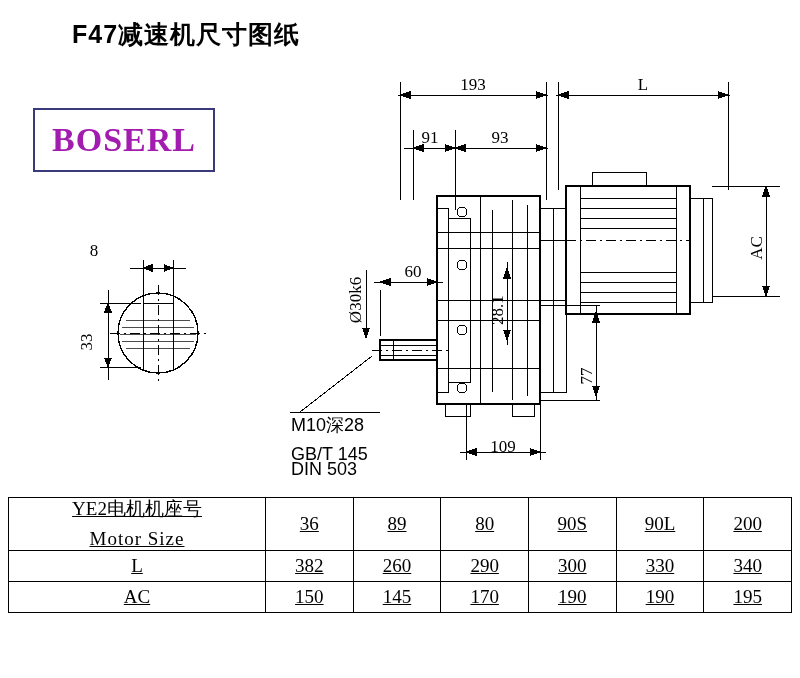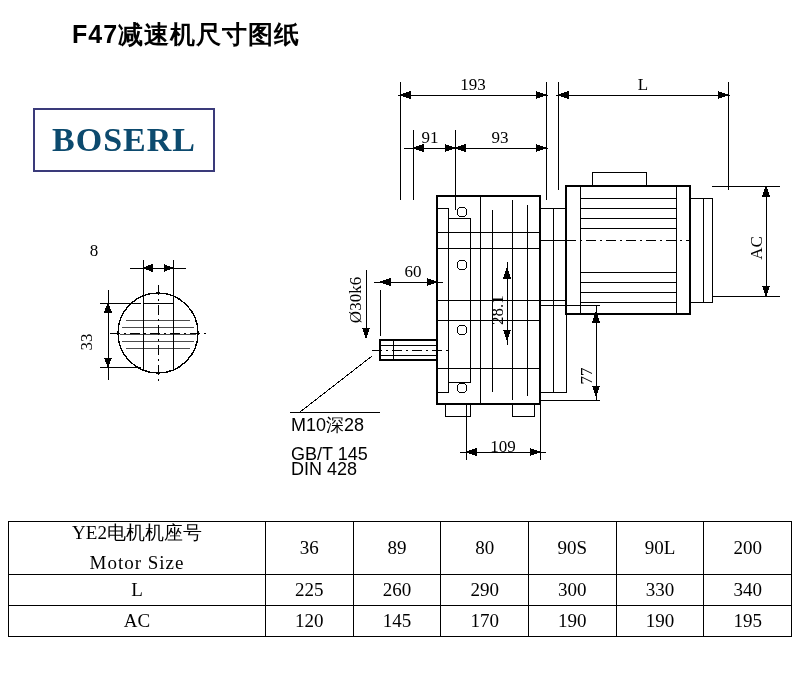--- a/index.html
+++ b/index.html
@@ -46,38 +46,39 @@
     border-top: 2px solid #3a3a7a;
     width: 100%;
     height: 100%;
     display: flex;
     align-items: center;
     justify-content: center;
   }
   .logo-text {
     font-size: 34px;
     font-weight: bold;
-    color: #0c4a6e;
+    color: #a21caf;
     font-family: "Liberation Serif", serif;
     letter-spacing: 1px;
   }
   svg.draw {
     position: absolute;
     left: 0;
     top: 0;
     width: 800px;
     height: 678px;
   }
   .tbl {
     position: absolute;
     left: 8px;
-    top: 521px;
+    top: 497px;
     width: 784px;
     border-collapse: collapse;
     table-layout: fixed;
+    text-decoration: underline;
   }
   .tbl td {
     border: 1px solid #000;
     text-align: center;
     font-size: 19px;
     font-family: "Liberation Serif", serif;
     height: 30px;
     padding: 0;
   }
   .tbl td.hdr-cell {
@@ -266,48 +267,48 @@
       <text transform="translate(503,310) rotate(-90)" text-anchor="middle">28.1</text>
       <text transform="translate(592,376) rotate(-90)" text-anchor="middle">77</text>
       <text transform="translate(762,248) rotate(-90)" text-anchor="middle">AC</text>
       <text x="94" y="256" text-anchor="middle">8</text>
       <text transform="translate(92,342) rotate(-90)" text-anchor="middle">33</text>
     </g>
   </svg>
 
   <div class="notes" style="left:291px; top:413px;">M10深28</div>
   <div class="notes" style="left:291px; top:436px;margin-top:8px;">GB/T 145</div>
-  <div class="notes" style="left:291px; top:459px;">DIN 428</div>
+  <div class="notes" style="left:291px; top:459px;">DIN 503</div>
 
   <table class="tbl">
     <tbody>
       <tr>
         <td class="hdr-cell" style="width:256px">
           <span class="hdr-l1">YE2电机机座号</span>
           <span class="hdr-l2">Motor Size</span>
         </td>
         <td class="hdr-cell">36</td>
         <td class="hdr-cell">89</td>
         <td class="hdr-cell">80</td>
         <td class="hdr-cell">90S</td>
         <td class="hdr-cell">90L</td>
         <td class="hdr-cell">200</td>
       </tr>
       <tr>
         <td class="rowlabel">L</td>
-        <td>225</td>
+        <td>382</td>
         <td>260</td>
         <td>290</td>
         <td>300</td>
         <td>330</td>
         <td>340</td>
       </tr>
       <tr>
         <td class="rowlabel">AC</td>
-        <td>120</td>
+        <td>150</td>
         <td>145</td>
         <td>170</td>
         <td>190</td>
         <td>190</td>
         <td>195</td>
       </tr>
     </tbody>
   </table>
 
 </div>

